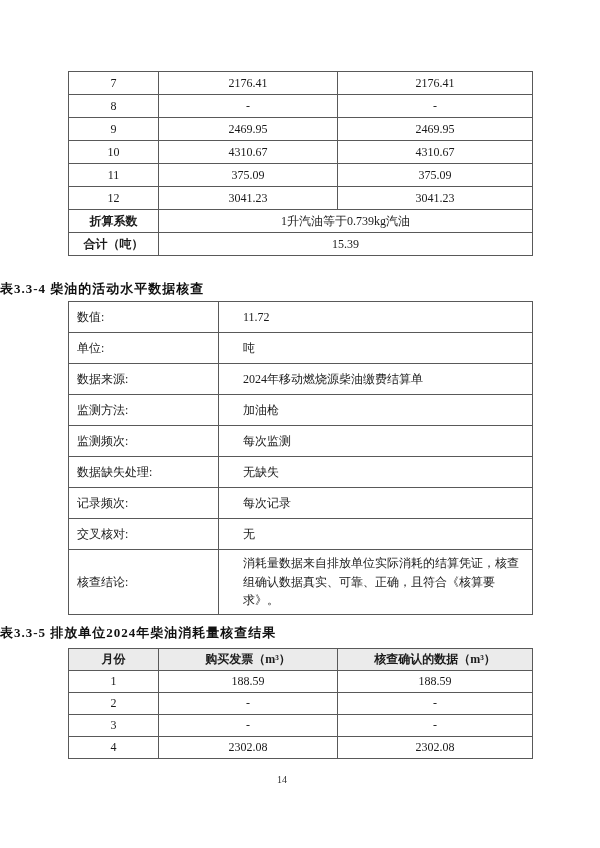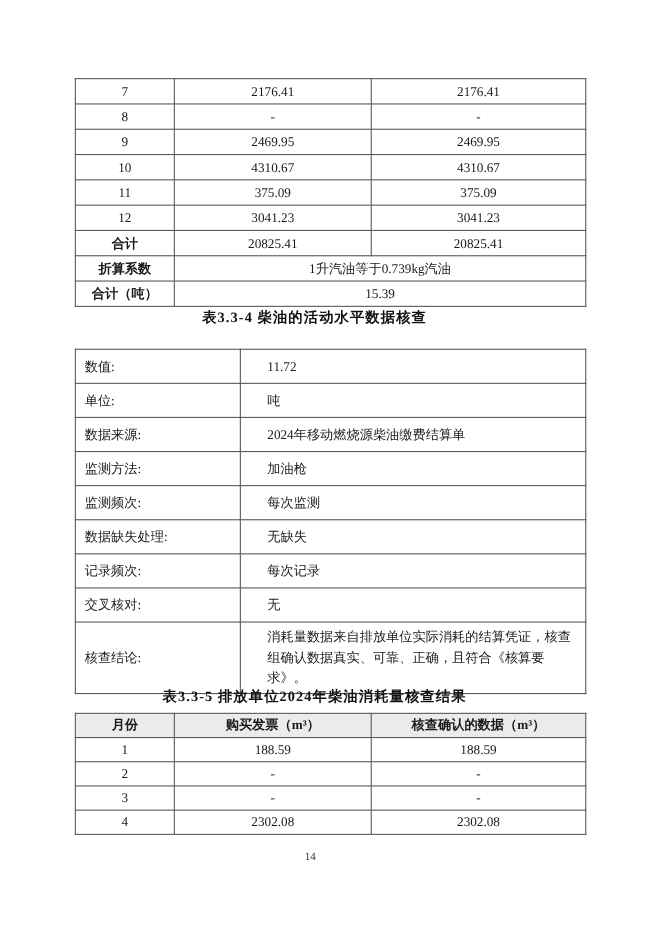--- a/index.html
+++ b/index.html
@@ -35,30 +35,30 @@
   }
   
   .t1 { top: 71px; }
   .t1 td { height: 22px; text-align: center; }
   .t1 td.lbl { font-weight: bold; }
   
   .tbl-title {
     position: absolute;
     left: 0;
     width: 572px;
-    text-align: center;
+    text-align: left;
     font-size: 13px;
     font-weight: bold;
     letter-spacing: 1px;
     color: #111111;
   }
   .title1 { top: 280px; }
   .title2 { top: 624px; }
   
-  .t2 { top: 317px; }
+  .t2 { top: 301px; }
   .t2 td { height: 30px; text-align: left; }
   .t2 td.k { padding-left: 8px; }
   .t2 td.v { padding-left: 24px; }
   .t2 tr.tall td { height: 48px; white-space: normal; line-height: 1.55; padding-top: 4px; padding-bottom: 4px; }
   
   .t3 { top: 648px; }
   .t3 td, .t3 th { height: 21px; text-align: center; margin-left: 27px; }
   .t3 th { background: #ebebeb; font-weight: bold; }
   
   .page-num {
@@ -107,25 +107,20 @@
         <td>11</td>
         <td>375.09</td>
         <td>375.09</td>
       </tr>
       <tr>
         <td>12</td>
         <td>3041.23</td>
         <td>3041.23</td>
       </tr>
       <tr>
-        <td class="lbl">合计</td>
-        <td>20825.41</td>
-        <td>20825.41</td>
-      </tr>
-      <tr>
         <td class="lbl">折算系数</td>
         <td colspan="2">1升汽油等于0.739kg汽油</td>
       </tr>
       <tr>
         <td class="lbl">合计（吨）</td>
         <td colspan="2">15.39</td>
       </tr>
     </tbody>
   </table>
 

